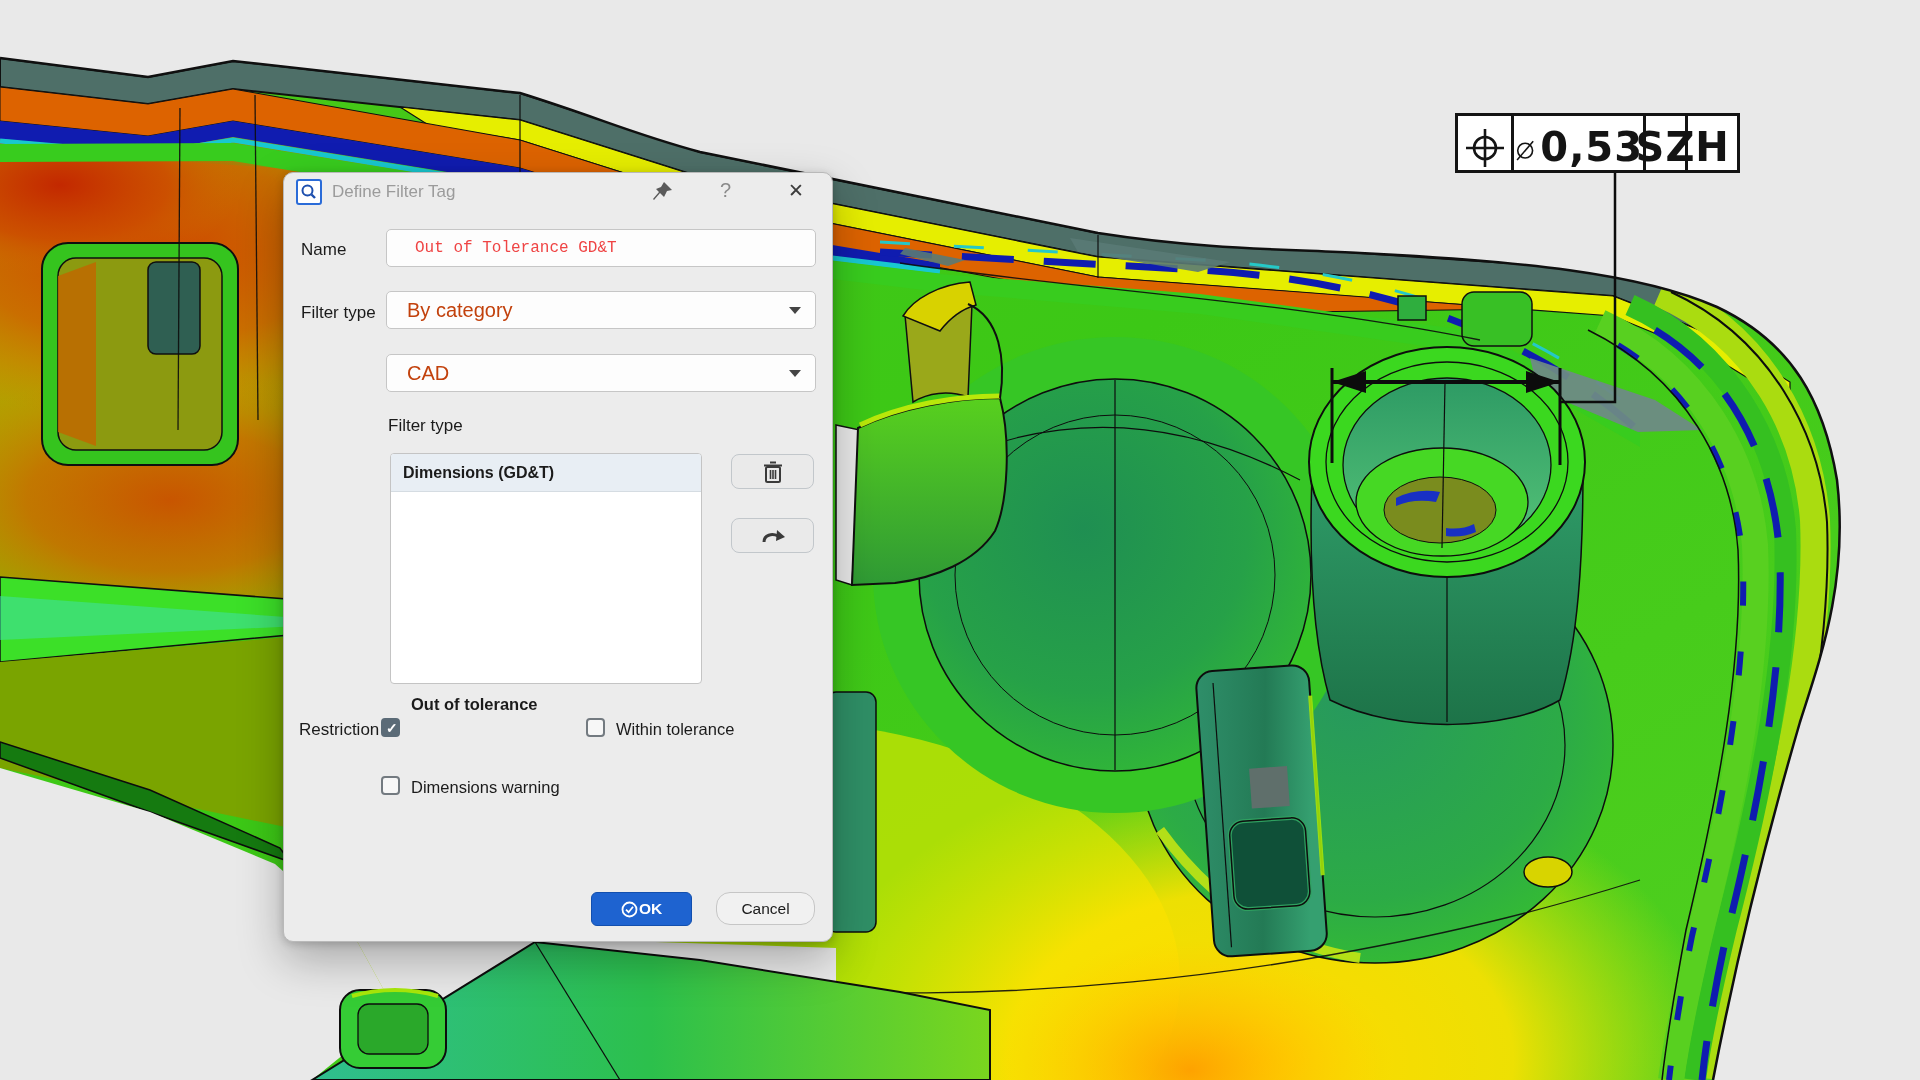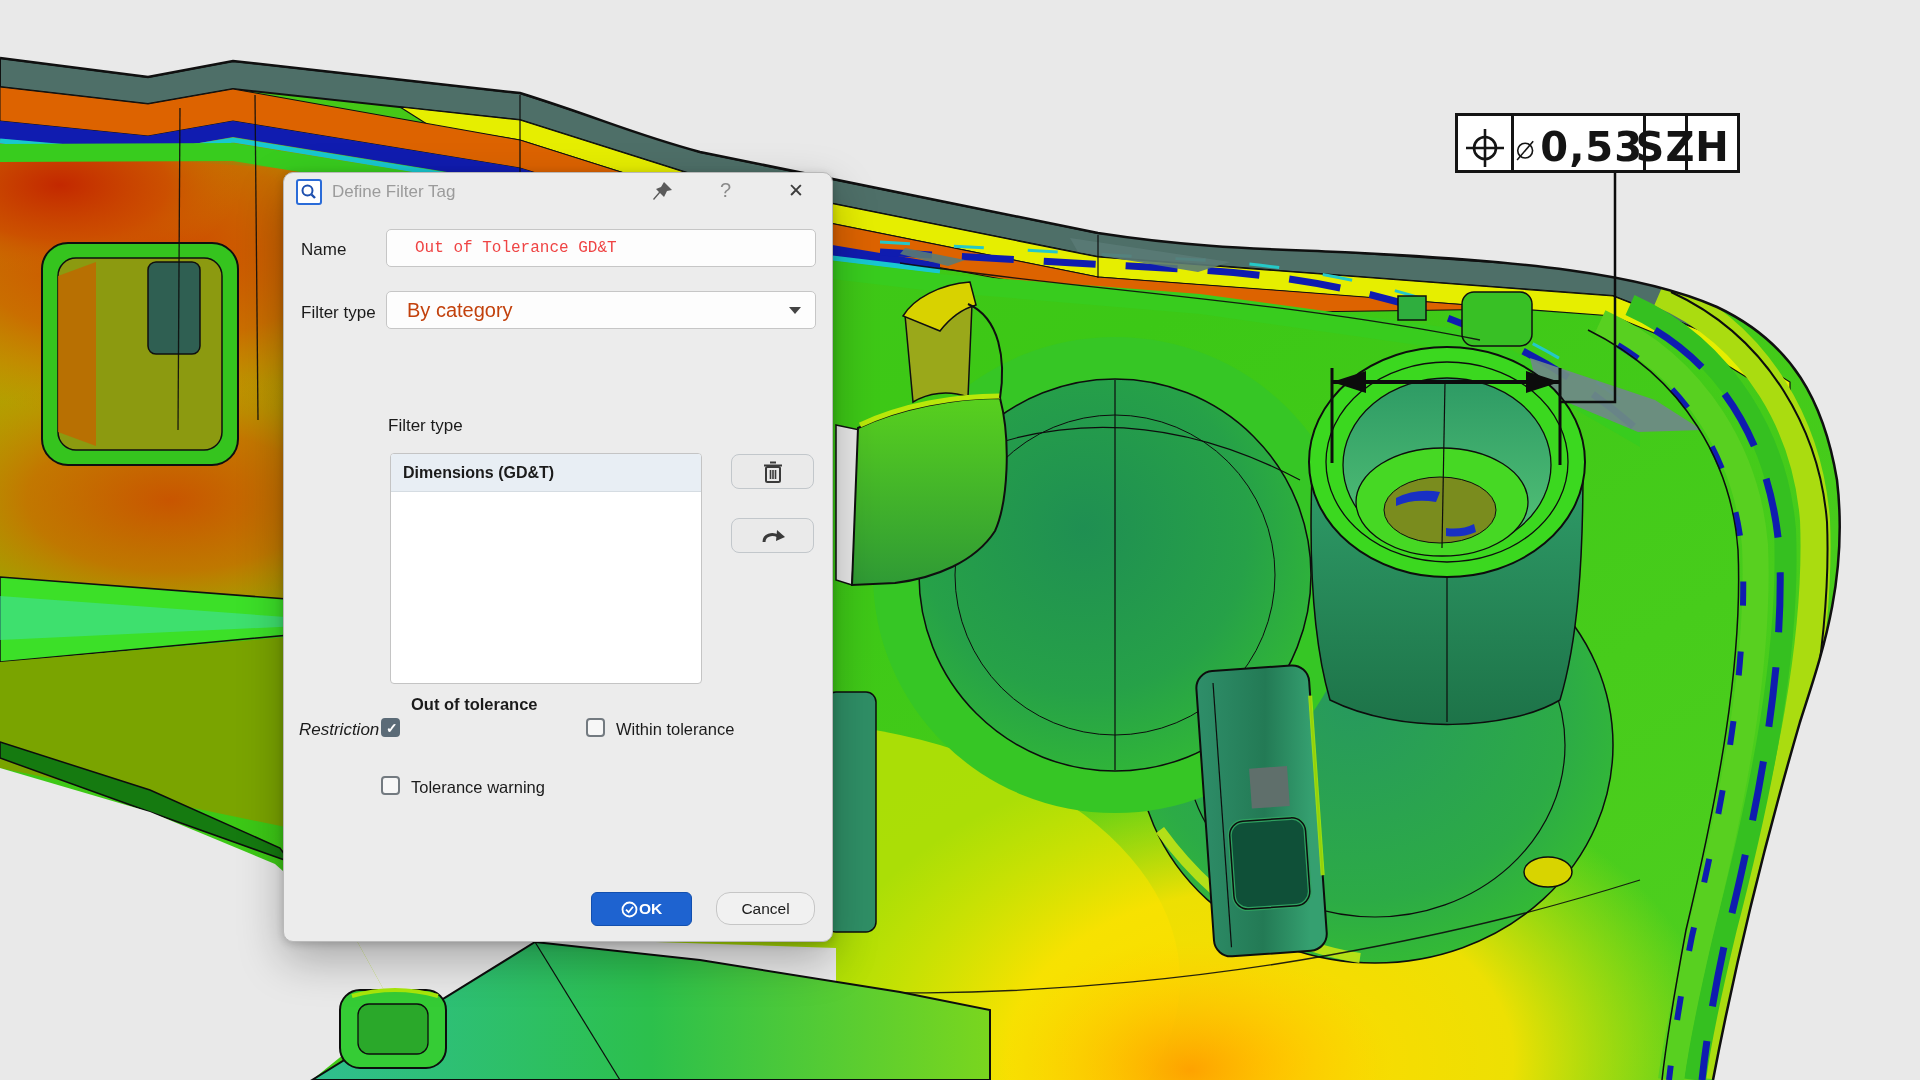--- a/index.html
+++ b/index.html
@@ -331,20 +331,24 @@
   <div class="fld" style="top:56px;">
     <input type="text" value="Out of Tolerance GD&amp;T" style="">
   </div>
 
   <div class="dlg-label" style="left:17px;top:130px;">Filter type</div>
   <div class="fld select-box" style="top:118px;">
     <span class="sel-text">By category</span>
     <span class="chevron"></span>
   </div>
 
+  <div class="fld select-box" style="top:181px;">
+    <span class="sel-text">CAD</span>
+    <span class="chevron"></span>
+  </div>
 
   <div class="dlg-label" style="left:104px;top:243px;">Filter type</div>
 
   <div class="listbox">
     <div class="list-row selected">
       <span>Dimensions (GD&amp;T)</span>
     </div>
   </div>
 
   <div class="side-btn" style="top:281px;">
@@ -358,30 +362,30 @@
     </svg>
   </div>
 
   <div class="side-btn" style="top:345px;">
     <svg width="26" height="20" viewBox="0 0 26 20">
       <path d="M4 16 C4 9 12 7 18 10" fill="none" stroke="#3a3a3a" stroke-width="3"></path>
       <polygon points="17,4 25,11 16,15" fill="#3a3a3a"></polygon>
     </svg>
   </div>
 
-  <div class="dlg-label" style="left:15px;top:547px;font-style:italic;">Restriction</div>
+  <div class="dlg-label" style="left:15px;top:547px;">Restriction</div>
 
   <div class="checkbox cb-checked" style="left:97px;top:545px;"></div>
   <div class="cb-label" style="left:127px;top:522px;font-weight:700;">Out of tolerance</div>
 
   <div class="checkbox cb-unchecked" style="left:302px;top:545px;"></div>
   <div class="cb-label" style="left:332px;top:547px;">Within tolerance</div>
 
   <div class="checkbox cb-unchecked" style="left:97px;top:603px;"></div>
-  <div class="cb-label" style="left:127px;top:605px;">Tolerance warning</div>
+  <div class="cb-label" style="left:127px;top:605px;">Dimensions warning</div>
 
   <div class="btn-ok">
     <svg width="17" height="17" viewBox="0 0 17 17">
       <circle cx="8.5" cy="8.5" r="7" fill="none" stroke="#ffffff" stroke-width="1.8"></circle>
       <polyline points="5,8.7 7.6,11.2 12,5.8" fill="none" stroke="#ffffff" stroke-width="1.8"></polyline>
     </svg>
     <span>OK</span>
   </div>
 
   <div class="btn-cancel">

